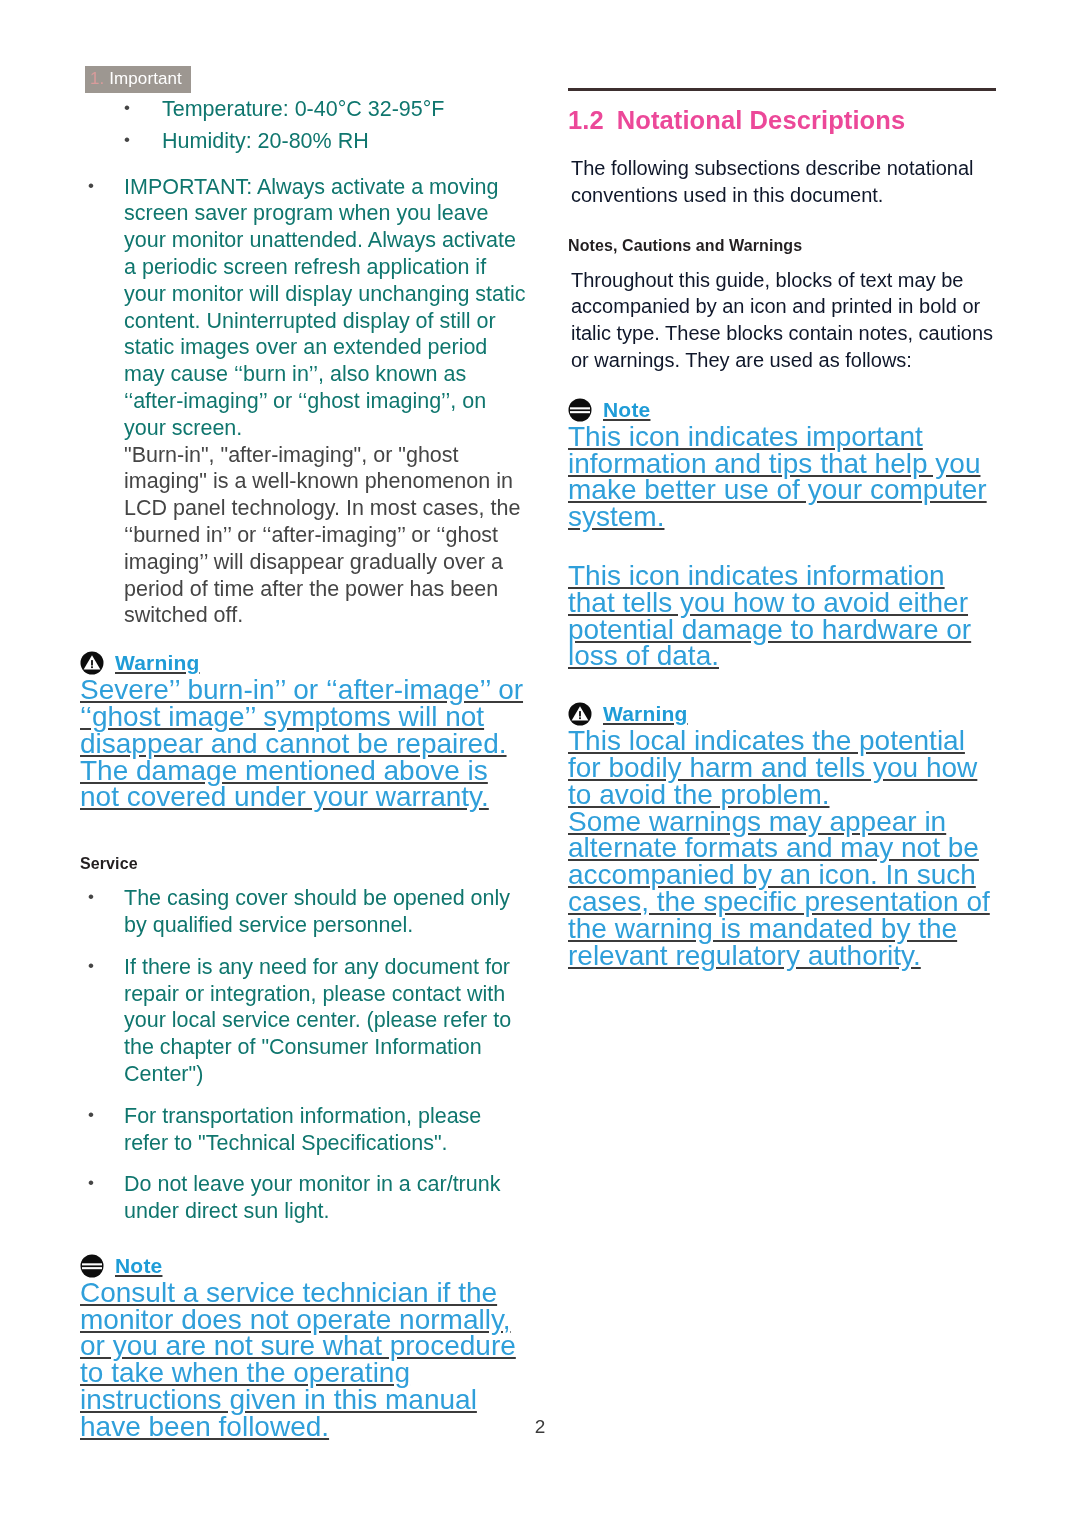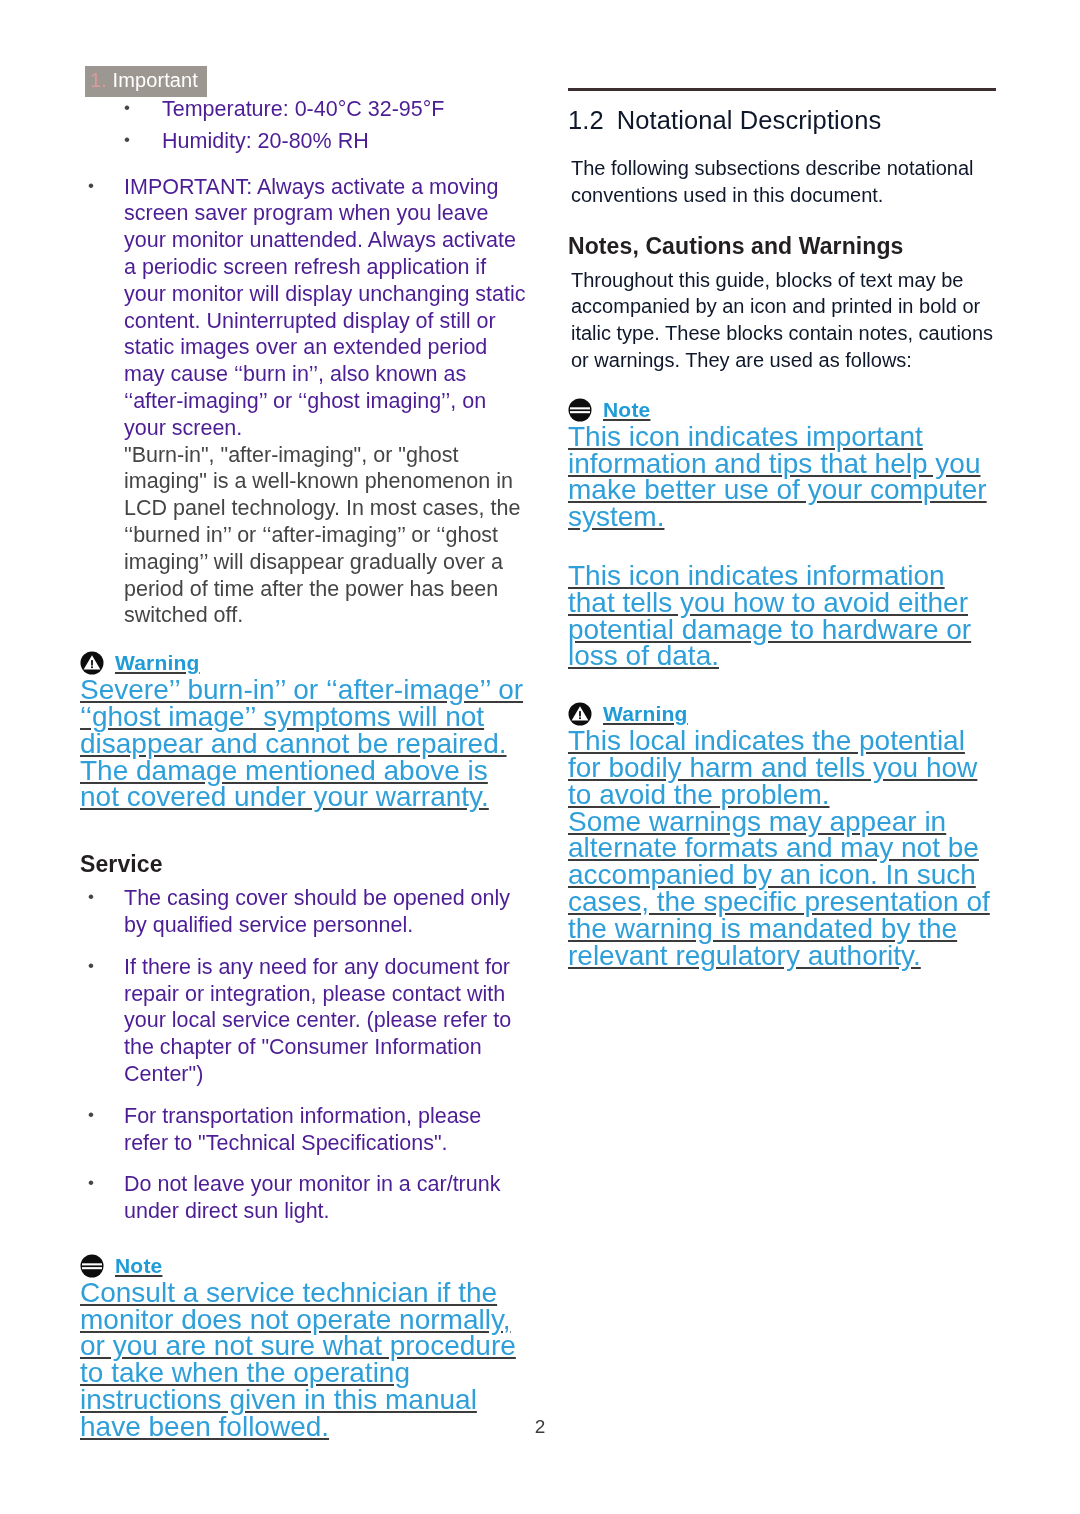--- a/index.html
+++ b/index.html
@@ -23,21 +23,21 @@
     height: 1514px;
   }
 
   
   .running-header {
     position: absolute;
     left: 85px;
     top: 66px;
     background: #9d9791;
     padding: 2px 9px 4px 5px;
-    font-size: 20px;
+    font-size: 17px;
     line-height: 1.25;
     letter-spacing: .1px;
     white-space: nowrap;
   }
   .running-header .sec-num { color: #d99b9b; }
   .running-header .sec-name { color: #ffffff; }
 
   
   .col-left {
     position: absolute;
@@ -60,21 +60,21 @@
     color: #0f172a;
     font-weight: 300;
   }
 
   
   .bullets { margin: 0; padding: 0; list-style: none; }
   .bullet {
     position: relative;
     font-size: 21.5px;
     line-height: 26.8px;
-    color: #4c1d95;
+    color: #0f766e;
     margin-bottom: 15px;
     padding-left: 44px;
   }
   .bullet:before {
     content: "\2022";
     position: absolute;
     left: 8px;
     top: -1px;
     font-size: 17px;
     color: #454545;
@@ -89,40 +89,40 @@
     font-size: 21.5px;
     line-height: 26.8px;
     color: #454545;
     padding-left: 44px;
     margin: 0;
   }
 
   
   h3.sub-head {
     margin: 0 0 8px 0;
-    font-size: 23px;
+    font-size: 16px;
     line-height: 26px;
     font-weight: bold;
     color: #231f20;
     letter-spacing: .1px;
   }
 
   
   .sec-rule {
     height: 3px;
     background: #3d2f2f;
     width: 428px;
     margin-bottom: 14px;
   }
   h2.sec-head {
     margin: 0 0 20px 0;
     font-size: 25.5px;
     line-height: 30px;
-    font-weight: normal;
-    color: #0f172a;
+    font-weight: bold;
+    color: #ec4899;
     letter-spacing: .1px;
   }
   h2.sec-head .num { margin-right: 13px; }
 
   
   .callout { margin: 0 0 18px 0; text-decoration: underline; }
   .callout-head {
     display: flex;
     align-items: center;
     margin-bottom: 2px;

